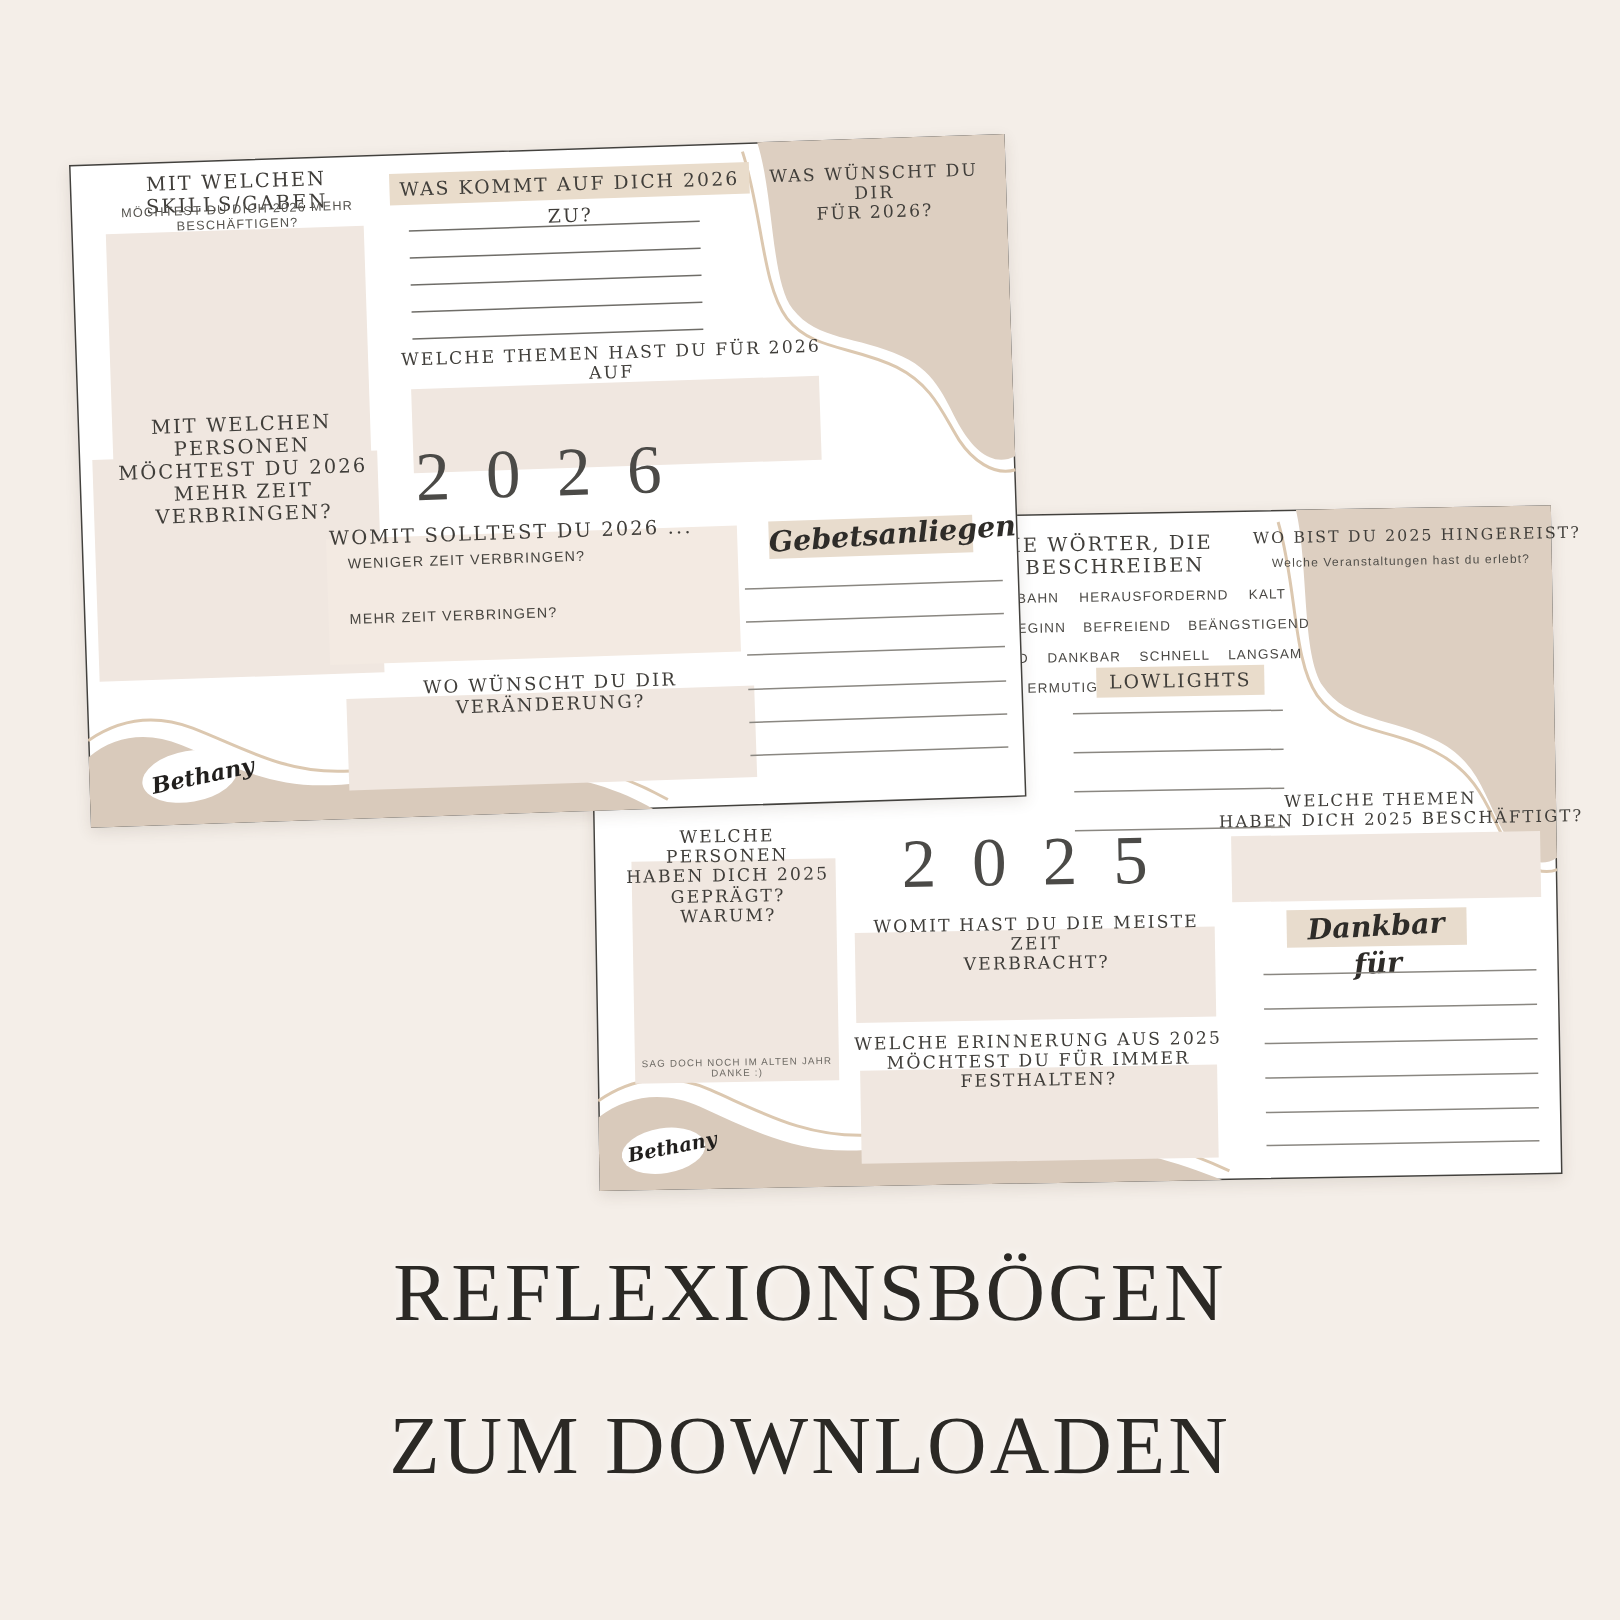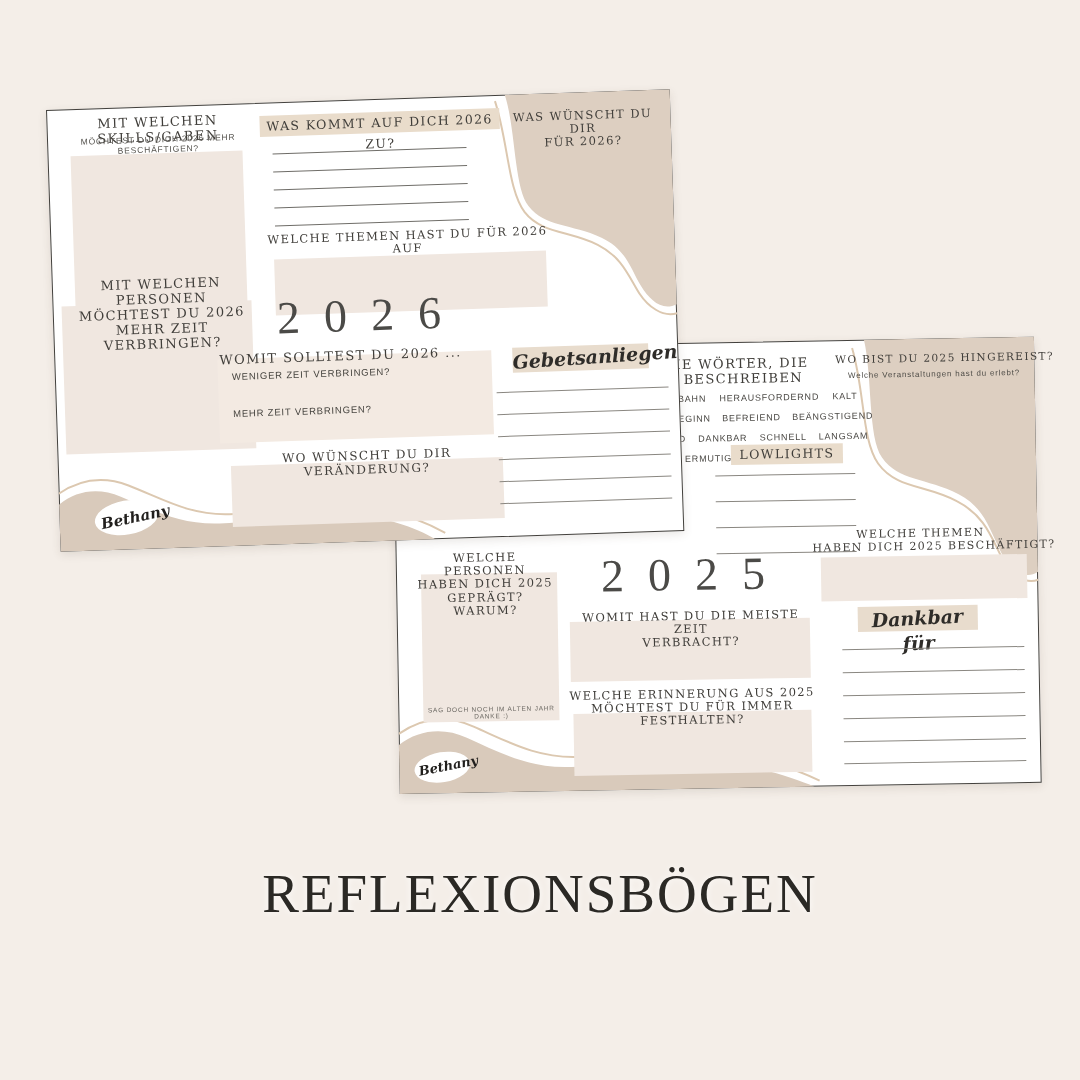--- a/index.html
+++ b/index.html
@@ -176,15 +176,16 @@
     <div class="wline lt" style="left:444px;top:331px;width:182px;"></div>
     <div class="wline lt" style="left:444px;top:354px;width:182px;"></div>
     <div class="wline lt" style="left:444px;top:377px;width:182px;"></div>
     <div class="wline lt" style="left:444px;top:400px;width:182px;"></div>
     <div class="wline lt" style="left:444px;top:422px;width:182px;"></div>
 
     <div class="sig-ell" style="left:14px;top:404px;width:56px;height:30px;transform:rotate(-8deg);"></div>
     <div class="sig" style="left:18px;top:410px;font-size:13px;">Bethany</div>
   </div>
 
-  <div class="title" style="top:862px;">REFLEXIONSBÖGEN</div>
+  <div class="title" style="top:830px;">REFLEXIONSBÖGEN</div>
+  <div class="title" style="top:932px;">ZUM DOWNLOADEN</div>
 
 </div>
 
 </body></html>

